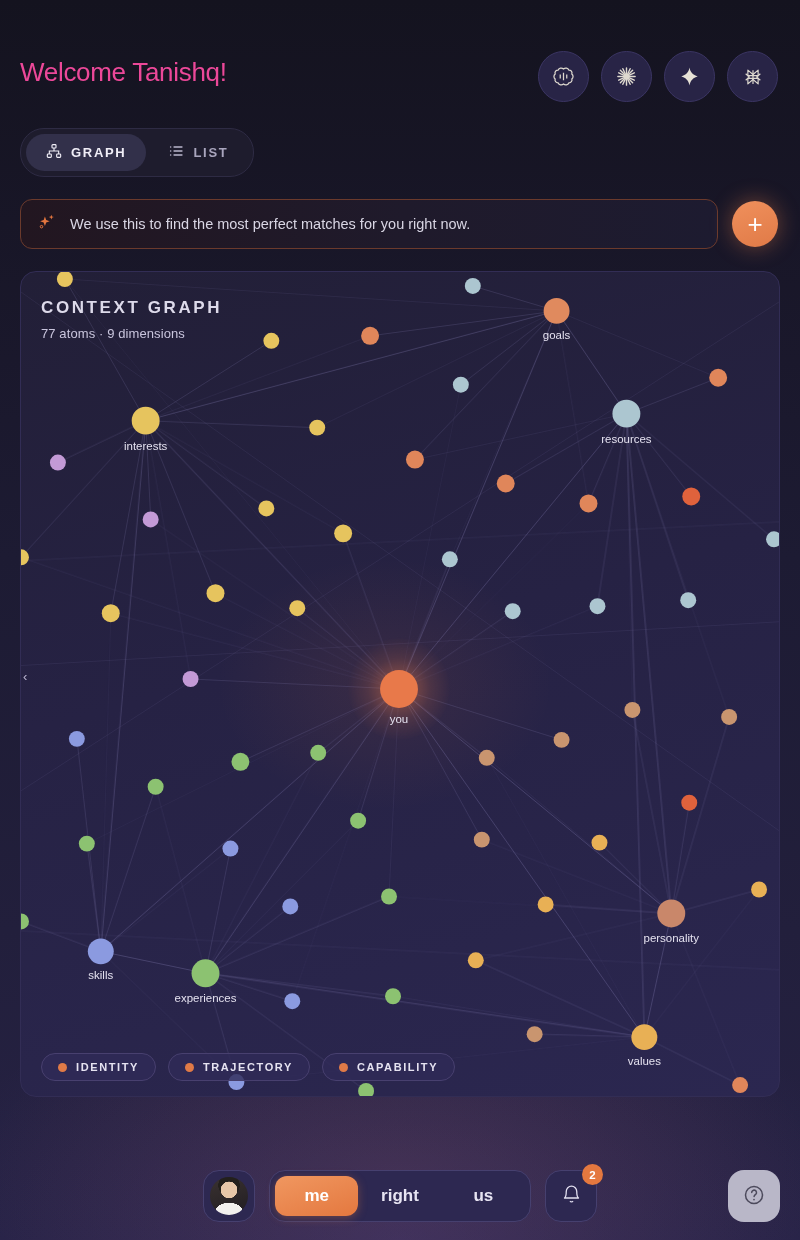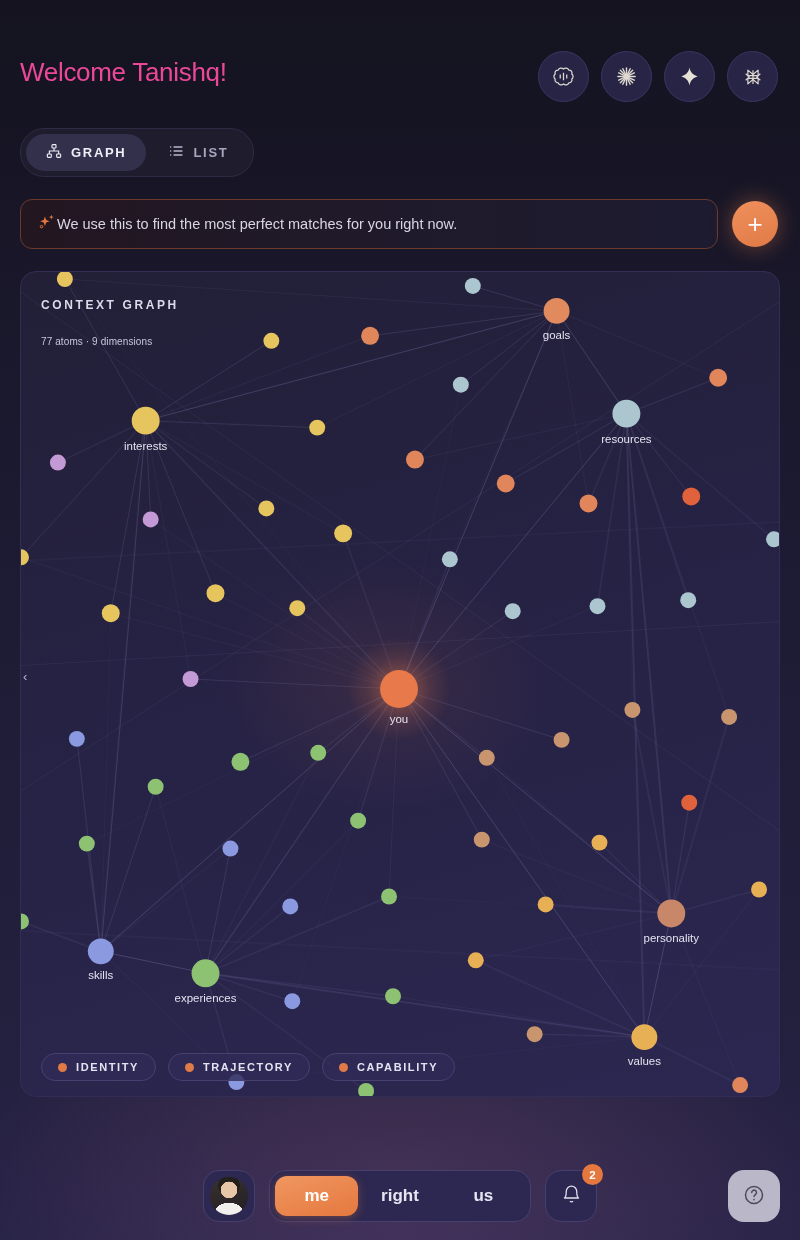--- a/index.html
+++ b/index.html
@@ -92,20 +92,21 @@
     padding: 22px 22px 0 20px;
   }
   .prompt-bar {
     flex: 1;
     height: 50px;
     border-radius: 12px;
     border: 1px solid #6b3a2c;
     background: linear-gradient(90deg, #221620 0%, #1f1a2b 55%, #1d1b30 100%);
     display: flex;
     align-items: center;
+    gap: 13px;
     padding: 0 16px;
     cursor: text;
   }
   .prompt-text {
     font-size: 14.5px;
     color: #d9d6e4;
     white-space: nowrap;
     overflow: hidden;
     text-overflow: ellipsis;
   }
@@ -139,28 +140,28 @@
   .graph-svg { position: absolute; inset: 0; width: 100%; height: 100%; }
 
   .graph-header {
     position: absolute;
     top: 26px;
     left: 20px;
     z-index: 5;
     pointer-events: none;
   }
   .graph-kicker {
-    font-size: 12px;
+    font-size: 17px;
     font-weight: 700;
     letter-spacing: 2.6px;
     color: #dddaea;
   }
   .graph-sub {
-    margin-top: 24px;
-    font-size: 10px;
+    margin-top: 8px;
+    font-size: 13px;
     color: #c9c5dd;
     letter-spacing: 0.1px;
   }
 
   .node-label {
     font-size: 11.5px;
     fill: #e5e2f0;
     text-anchor: middle;
     font-family: "Liberation Sans", sans-serif;
   }

